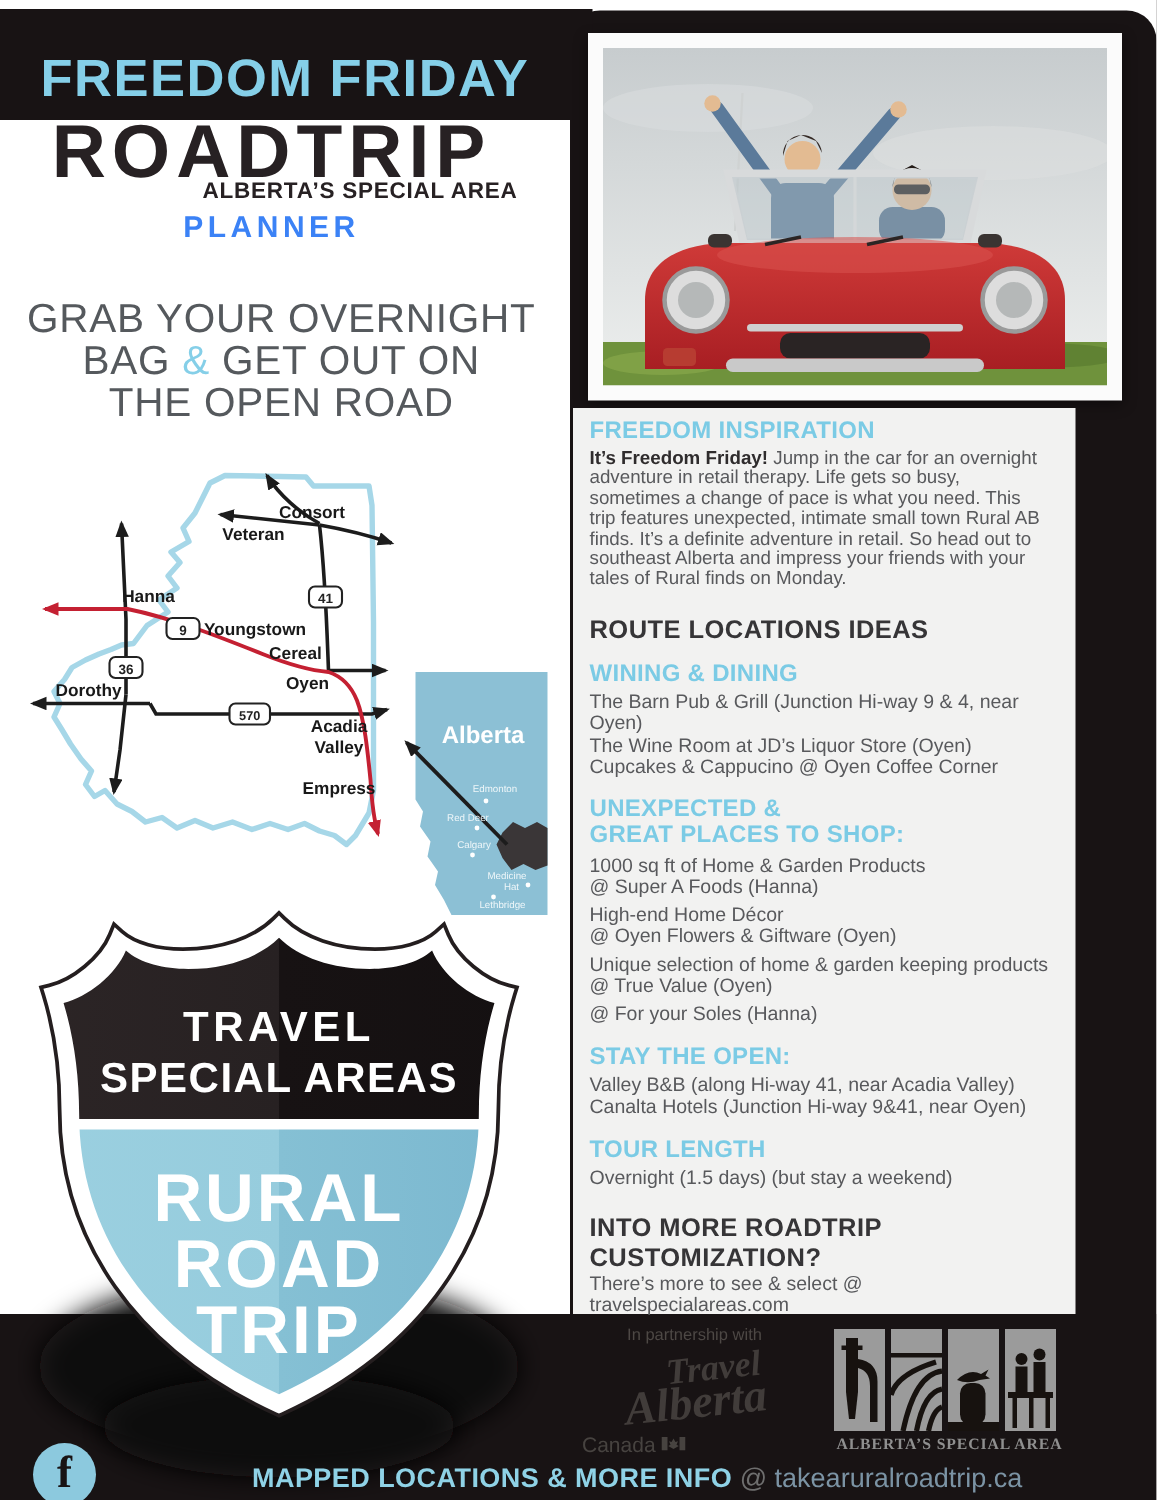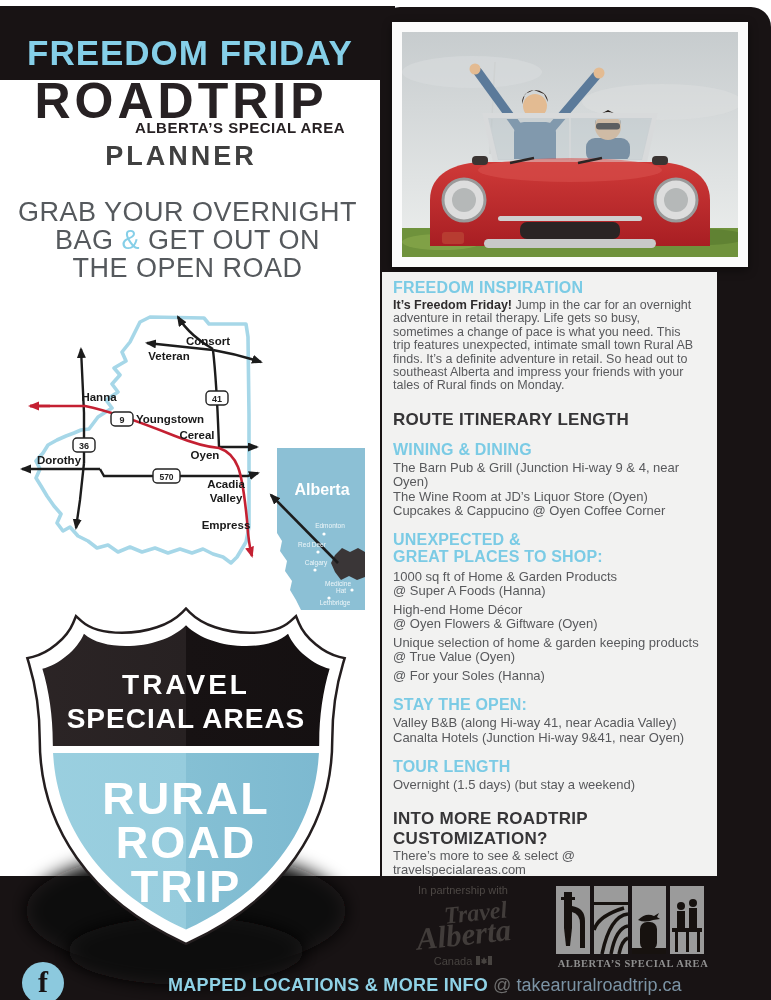--- a/index.html
+++ b/index.html
@@ -12,22 +12,22 @@
   .header-band{position:absolute;left:0;top:6px;width:395px;height:74px;background:#181314;}
   .footer-band{position:absolute;left:0;top:876px;width:771px;height:124px;background:#181314;}
 
   
   .kicker{position:absolute;left:27px;top:33px;width:350px;font-size:35px;font-weight:800;
         letter-spacing:1px;color:#85cfe8;white-space:nowrap;}
   .big-title{position:absolute;left:0;top:72px;width:362px;text-align:center;font-size:50px;
         font-weight:900;letter-spacing:4px;color:#272123;white-space:nowrap;}
   .sub-title{position:absolute;left:0;top:119px;width:345px;text-align:right;font-size:15px;
         font-weight:800;letter-spacing:0.5px;color:#272123;}
-  .planner{position:absolute;left:0;top:141px;width:362px;text-align:center;font-size:27px;
-        font-weight:800;letter-spacing:3px;color:#404040;}
+  .planner{position:absolute;left:0;top:141px;width:362px;text-align:center;font-size:20px;
+        font-weight:800;letter-spacing:3px;color:#3b82f6;}
   .tagline{position:absolute;left:0;top:198px;width:375px;text-align:center;font-size:27px;
         line-height:28px;color:#55595d;letter-spacing:0.5px;}
   .tagline .amp{color:#85cfe8;}
 
   
   .photo-frame{position:absolute;left:392px;top:22px;width:356px;height:245px;background:#fbfbfb;
         box-shadow:0 3px 9px rgba(0,0,0,0.45);box-sizing:border-box;padding:10px;}
   .photo-frame svg{display:block;}
 
   
@@ -43,21 +43,21 @@
   .pair{margin-top:4px;}
   .shop-h2{line-height:17.5px;}
 
   
   .partnership{position:absolute;left:388px;top:884px;width:150px;text-align:center;color:#4d4845;}
   .partnership .plabel{font-size:11px;color:#4d4845;}
   .ta-script{font-family:"Liberation Serif", serif;font-style:italic;font-weight:bold;color:#413c3a;
         transform:rotate(-6deg);line-height:0.85;}
   .ta-script .l1{font-size:24px;display:block;margin:8px 0 0 28px;}
   .ta-script .l2{font-size:31px;display:block;margin-top:-2px;}
-  .canada-row{margin-top:6px;font-size:11px;color:#474340;display:flex;align-items:center;justify-content:center;gap:4px;}
+  .canada-row{margin-top:6px;font-size:14px;color:#474340;display:flex;align-items:center;gap:4px;}
   .asa-logo{position:absolute;left:556px;top:886px;width:154px;}
   .asa-panels{display:flex;gap:4px;}
   .asa-caption{margin-top:4px;text-align:center;font-family:"Liberation Serif", serif;font-weight:bold;
         font-size:10.5px;letter-spacing:0.6px;color:#8f8f8f;white-space:nowrap;}
   .footer-info{position:absolute;left:168px;top:975px;font-size:18px;white-space:nowrap;}
   .footer-info .flabel{font-weight:800;color:#8fd2e6;letter-spacing:0.3px;}
   .footer-info .fat{color:#6e6e6e;font-weight:400;}
   .footer-info .furl{color:#7b93a4;}
   .fb-circle{position:absolute;left:22px;top:962px;width:42px;height:42px;border-radius:50%;
         background:#8cc9de;display:flex;align-items:center;justify-content:center;cursor:pointer;}
@@ -239,21 +239,21 @@
     </g>
   </svg>
 
   <div class="gray-panel">
     <h2 class="h-blue">FREEDOM INSPIRATION</h2>
     <p class="lead-para">
       <strong>It’s Freedom Friday!</strong>
       <span>Jump in the car for an overnight adventure in retail therapy.  Life gets so busy, sometimes a change of pace is what you need.  This trip features unexpected, intimate small town Rural AB finds.  It’s a definite adventure in retail.  So head out to southeast Alberta and impress your friends with your tales of Rural finds on Monday.</span>
     </p>
 
-    <h2 class="h-dark">ROUTE ITINERARY LENGTH</h2>
+    <h2 class="h-dark">ROUTE LOCATIONS IDEAS</h2>
 
     <h2 class="h-blue m10">WINING &amp; DINING</h2>
     <div class="items-block">
       <div class="item">The Barn Pub &amp; Grill (Junction Hi-way 9 &amp; 4, near Oyen)</div>
       <div class="item">The Wine Room at JD’s Liquor Store (Oyen)</div>
       <div class="item">Cupcakes &amp; Cappucino @ Oyen Coffee Corner</div>
     </div>
 
     <h2 class="h-blue m12 shop-h2">
       <span>UNEXPECTED &amp;</span><br>

